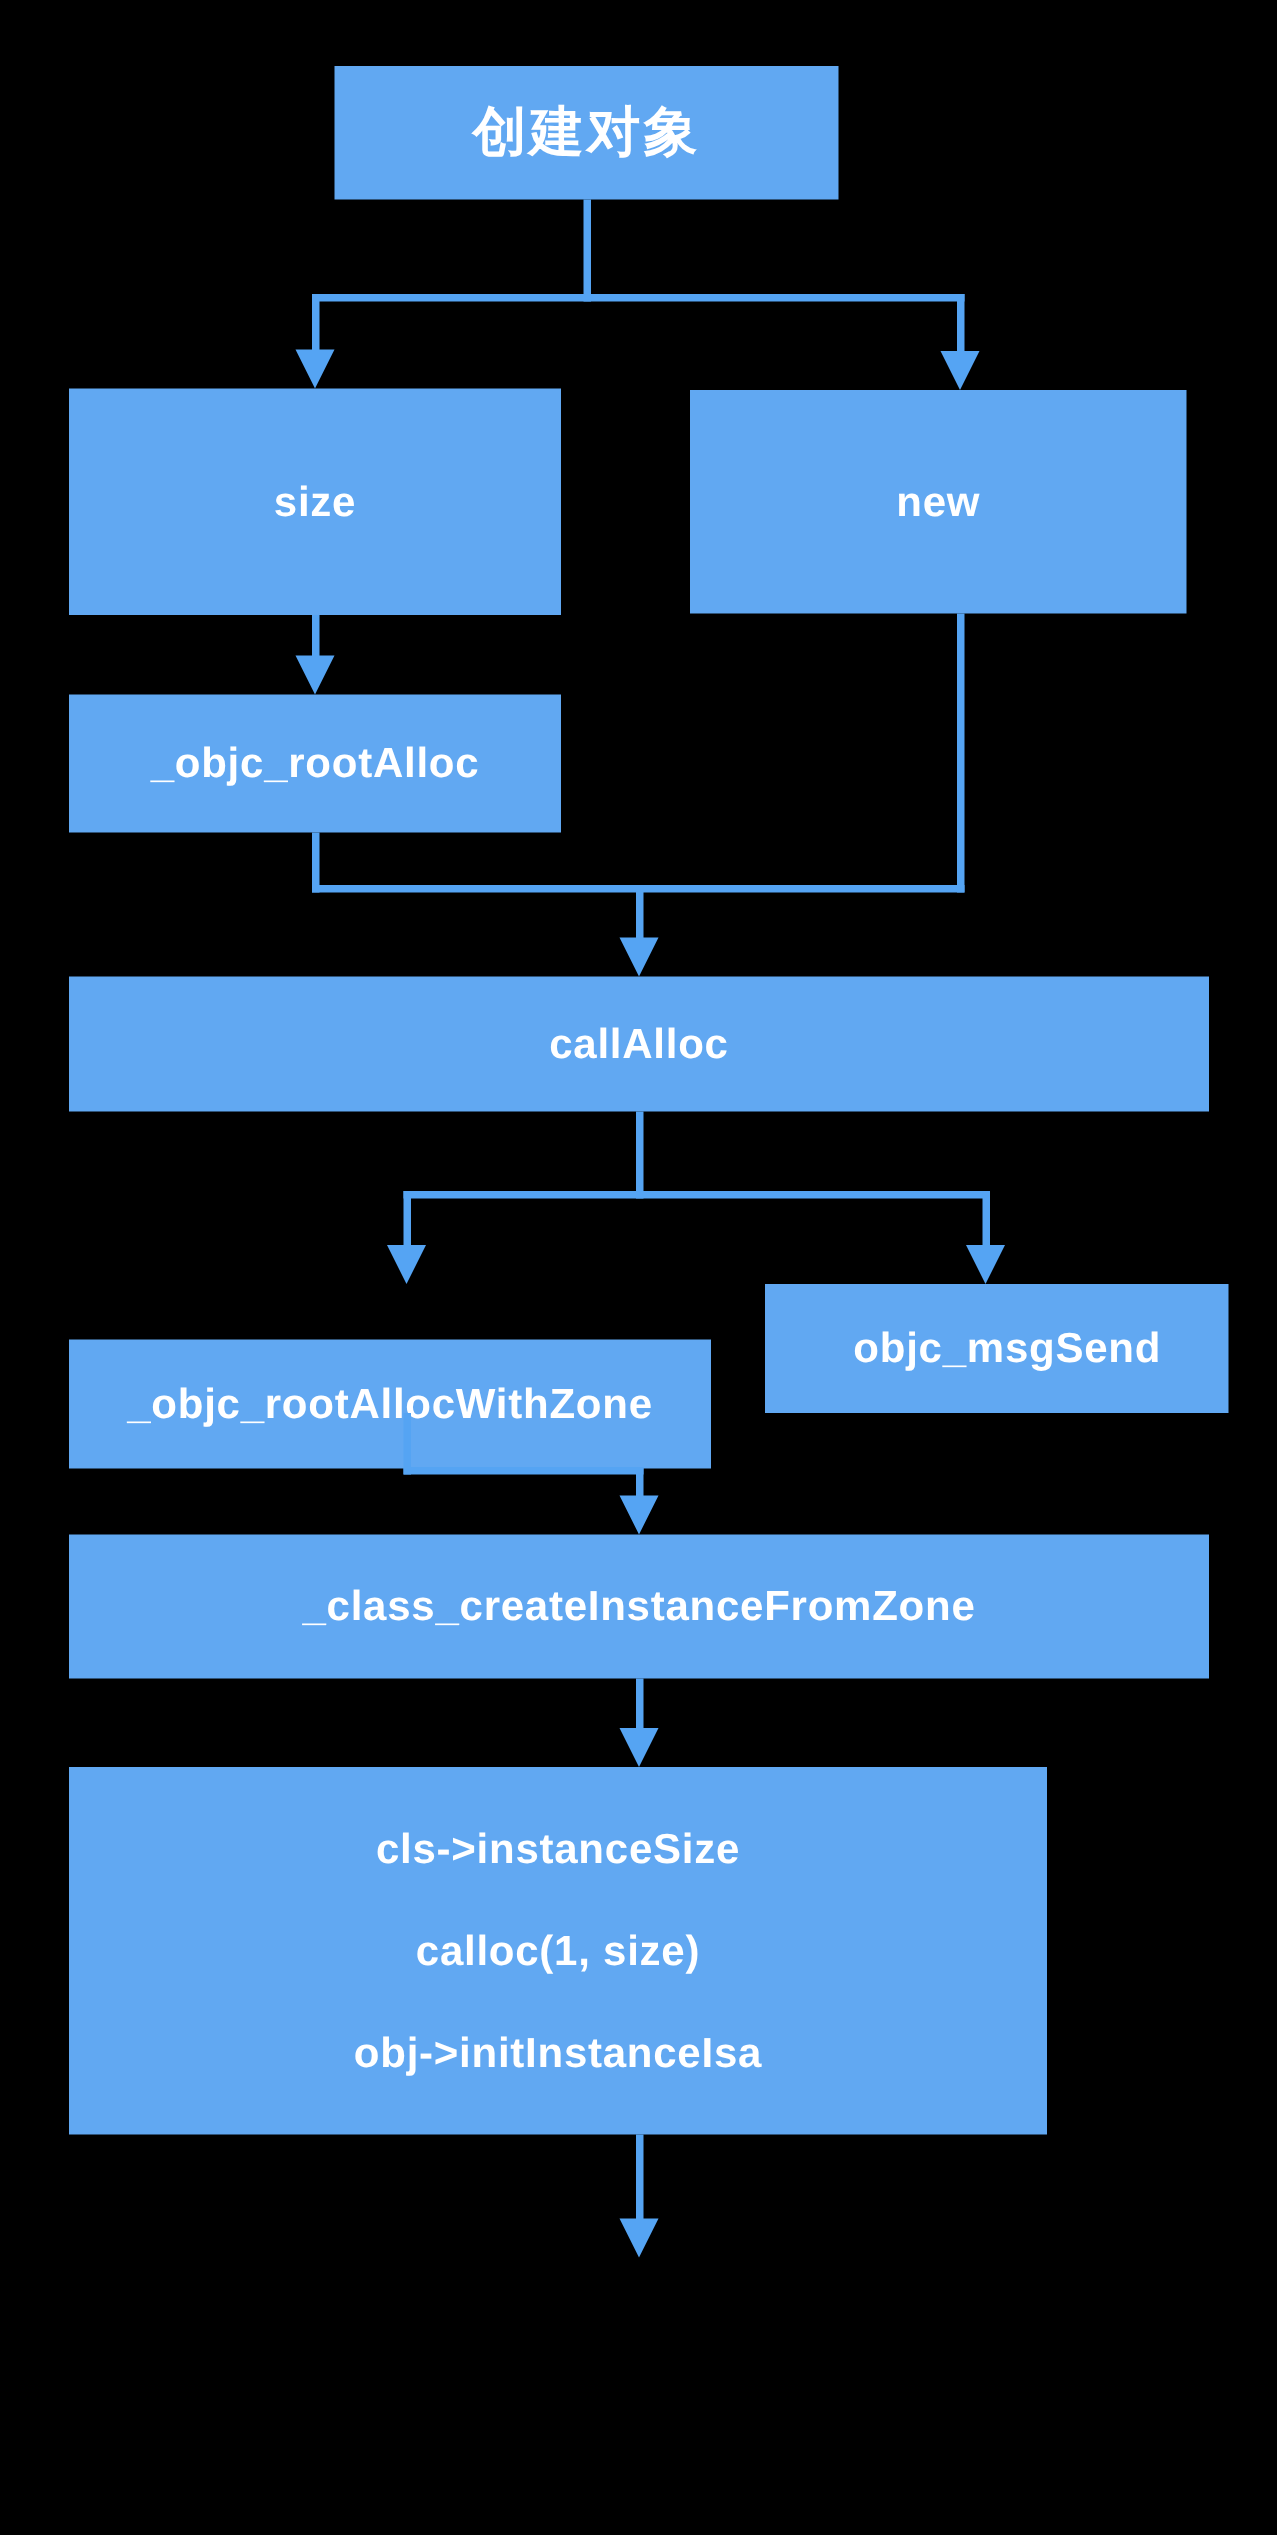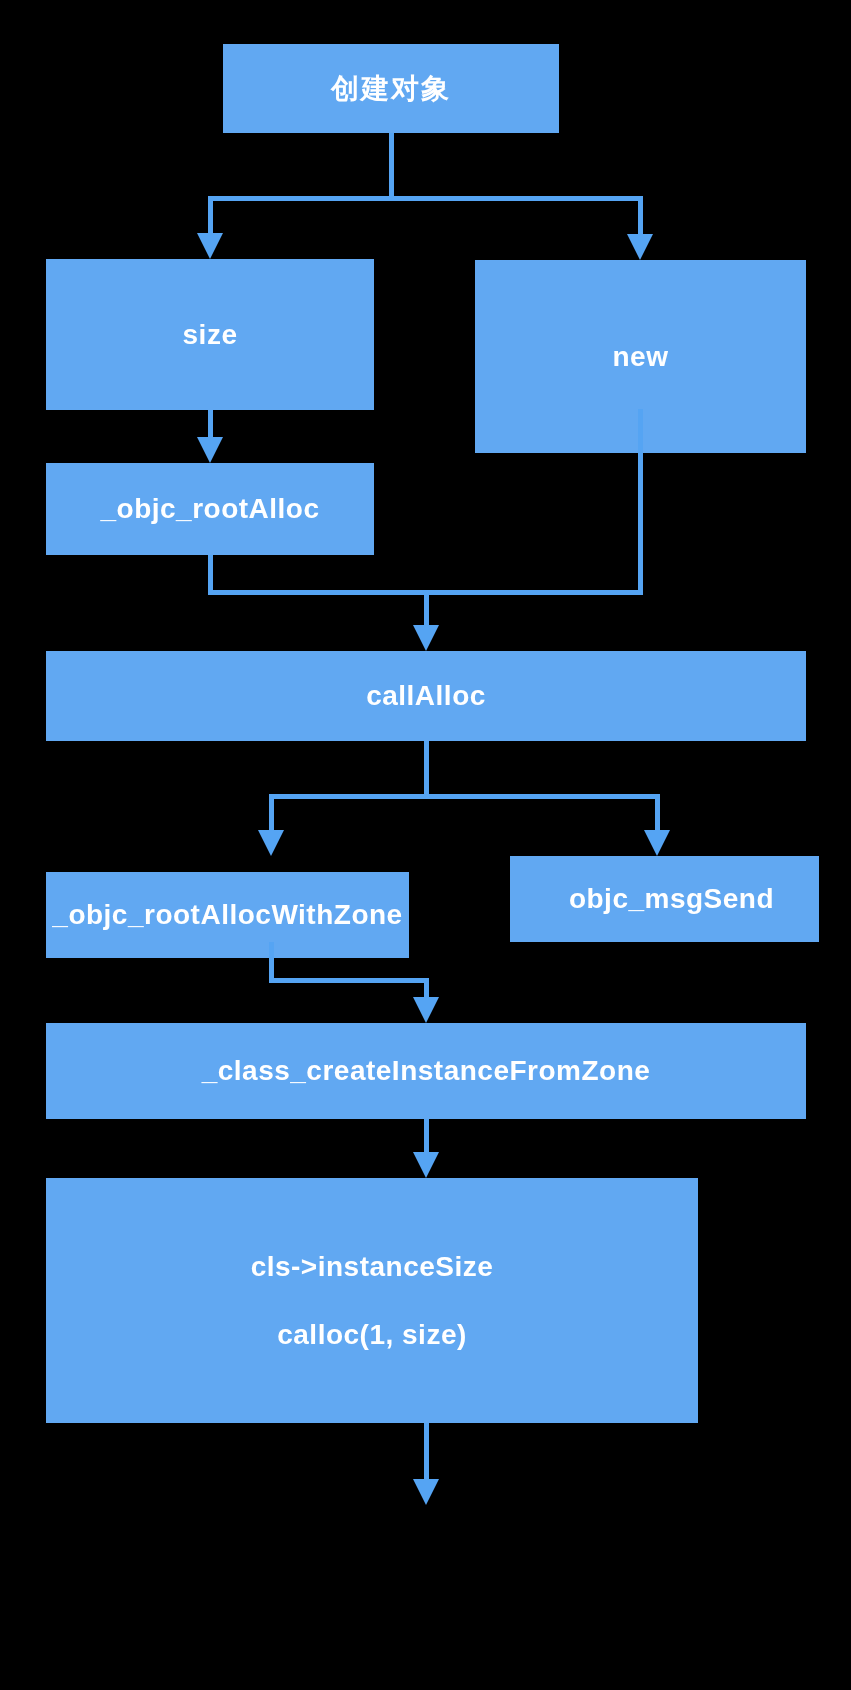--- a/index.html
+++ b/index.html
@@ -21,21 +21,21 @@
     background:var(--node-fill);
     color:var(--text);
     display:flex;
     align-items:center;
     justify-content:center;
     text-align:center;
     font-weight:bold;
     font-size:28px;
     letter-spacing:0.5px;
   }
-  .node.cn{font-size:28px;letter-spacing:2px;text-align:center;}
+  .node.cn{font-size:36px;letter-spacing:2px;text-align:center;}
   .node.multiline{
     flex-direction:column;
     gap:34px;
     line-height:34px;
   }
   .edge{
     position:absolute;
     background:var(--edge);
   }
   .arrowhead{
@@ -48,35 +48,36 @@
 </style>
 </head>
 <body>
 
 <div id="canvas">
 
   <div class="node cn" style="left:223px;top:44px;width:336px;height:89px;">创建对象</div>
 
   <div class="node" style="left:46px;top:259px;width:328px;height:151px;">size</div>
 
-  <div class="node" style="left:475px;top:260px;width:331px;height:193px;">new</div>
+  <div class="node" style="left:460px;top:260px;width:331px;height:149px;">new</div>
 
   <div class="node" style="left:46px;top:463px;width:328px;height:92px;">_objc_rootAlloc</div>
 
   <div class="node" style="left:46px;top:651px;width:760px;height:90px;">callAlloc</div>
 
-  <div class="node" style="left:46px;top:872px;width:363px;height:86px;">_objc_rootAllocWithZone</div>
+  <div class="node" style="left:46px;top:893px;width:428px;height:86px;">_objc_rootAllocWithZone</div>
 
   <div class="node" style="left:510px;top:856px;width:295px;height:86px;padding-left:14px;">objc_msgSend</div>
 
   <div class="node" style="left:46px;top:1023px;width:760px;height:96px;">_class_createInstanceFromZone</div>
 
   <div class="node multiline" style="left:46px;top:1178px;width:652px;height:245px;">
     <span>cls-&gt;instanceSize</span>
     <span>calloc(1, size)</span>
+    <span>obj-&gt;initInstanceIsa</span>
   </div>
 
 
   <div class="edge" style="left:389px;top:133px;width:5px;height:68px;"></div>
   <div class="edge" style="left:208px;top:196px;width:435px;height:5px;"></div>
   <div class="edge" style="left:208px;top:196px;width:5px;height:39px;"></div>
   <div class="arrowhead" style="left:197px;top:233px;"></div>
   <div class="edge" style="left:638px;top:196px;width:5px;height:40px;"></div>
   <div class="arrowhead" style="left:627px;top:234px;"></div>
 

